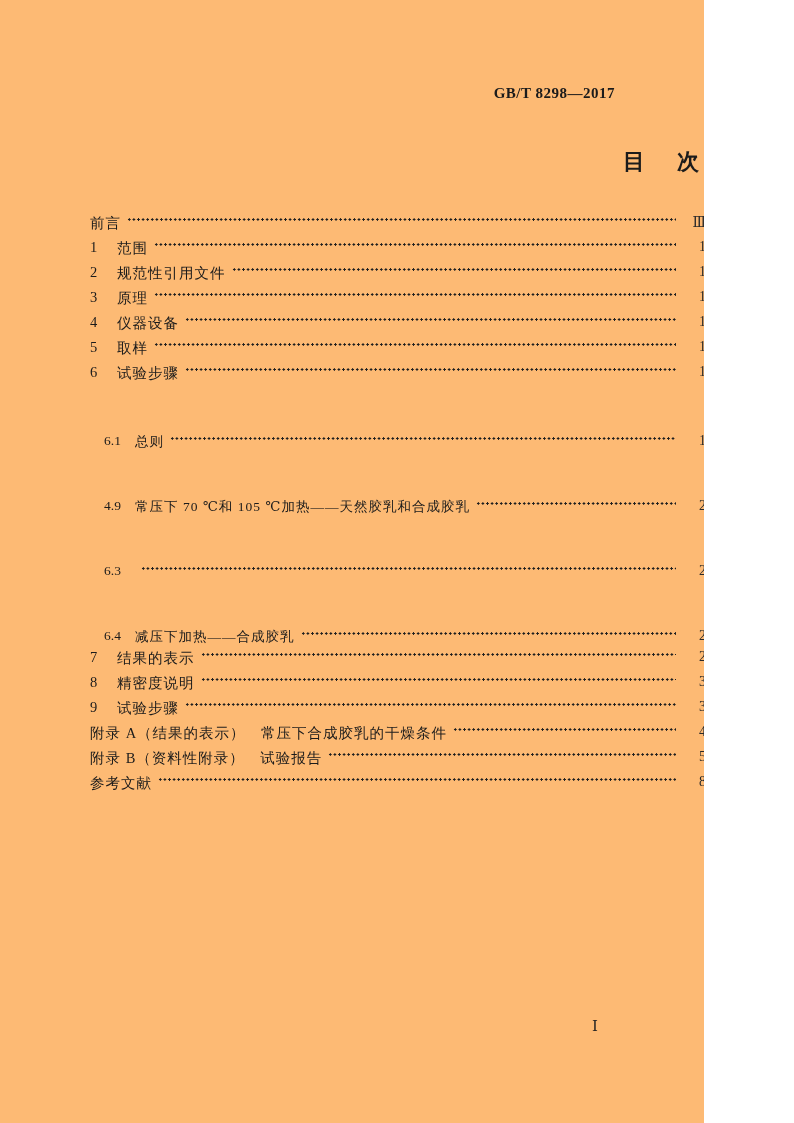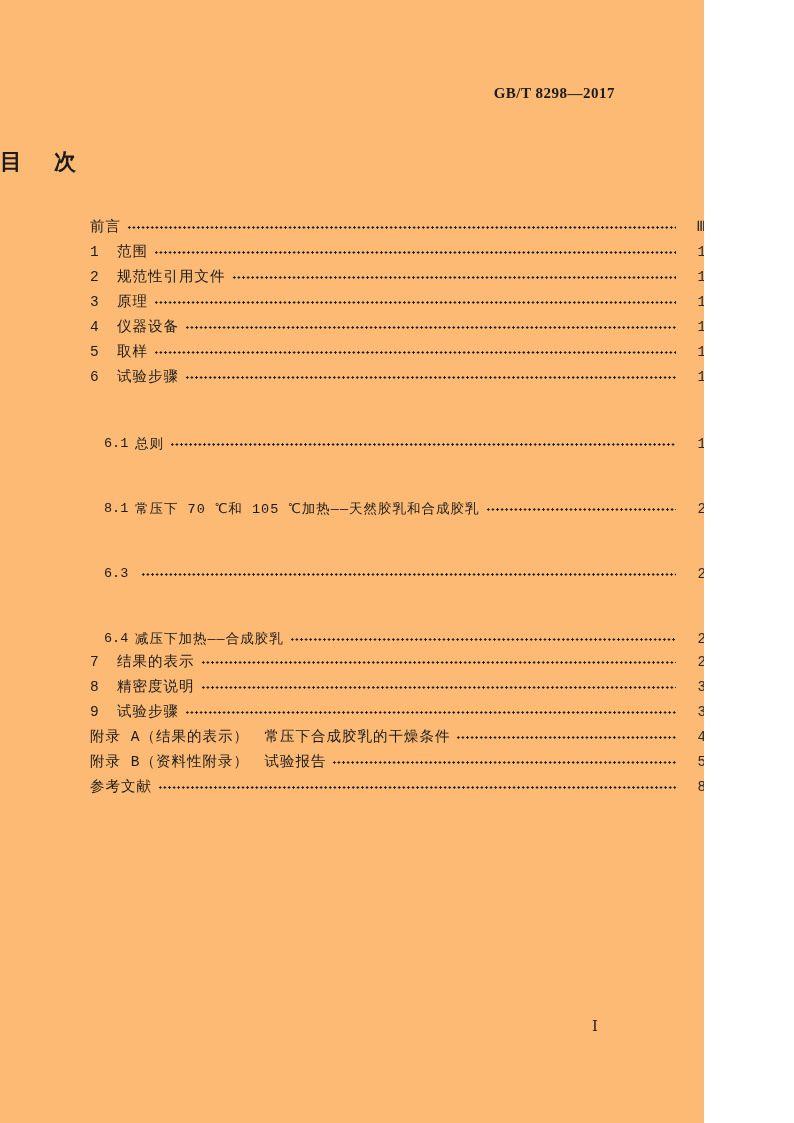--- a/index.html
+++ b/index.html
@@ -23,39 +23,37 @@
     font-size: 15px;
     font-weight: bold;
     letter-spacing: 0.5px;
     white-space: pre;
   }
   .doc-title {
     position: absolute;
     top: 147px;
     left: 0;
     width: 100%;
-    text-align: left;
+    text-align: right;
     font-family: "Liberation Sans", "DejaVu Sans", sans-serif;
     font-weight: bold;
     font-size: 22px;
     letter-spacing: 5px;
     white-space: pre;
   }
   .toc {
     position: absolute;
     left: 90px;
     top: 214px;
     width: 616px;
   }
   .toc-row {
     display: flex;
-    align-items: center;
     height: 25px;
     font-size: 14.5px;
-    font-family: Liberation Mono, monospace;
   }
   .toc-row.l1 {
     height: 21px;
     font-size: 13.5px;
     padding-left: 14px;
     margin-top: 44px;
   }
   .toc-num {
     flex: none;
     width: 27px;
@@ -153,21 +151,21 @@
     </div>
 
     <div class="toc-row l1">
       <span class="toc-num">6.1</span>
       <span class="toc-label">总则</span>
       <span class="leader"></span>
       <span class="toc-page">1</span>
     </div>
 
     <div class="toc-row l1">
-      <span class="toc-num">8.1</span>
+      <span class="toc-num">4.9</span>
       <span class="toc-label">常压下 70 ℃和 105 ℃加热——天然胶乳和合成胶乳</span>
       <span class="leader"></span>
       <span class="toc-page">2</span>
     </div>
 
     <div class="toc-row l1">
       <span class="toc-num">6.3</span>
       <span class="leader"></span>
       <span class="toc-page">2</span>
     </div>

